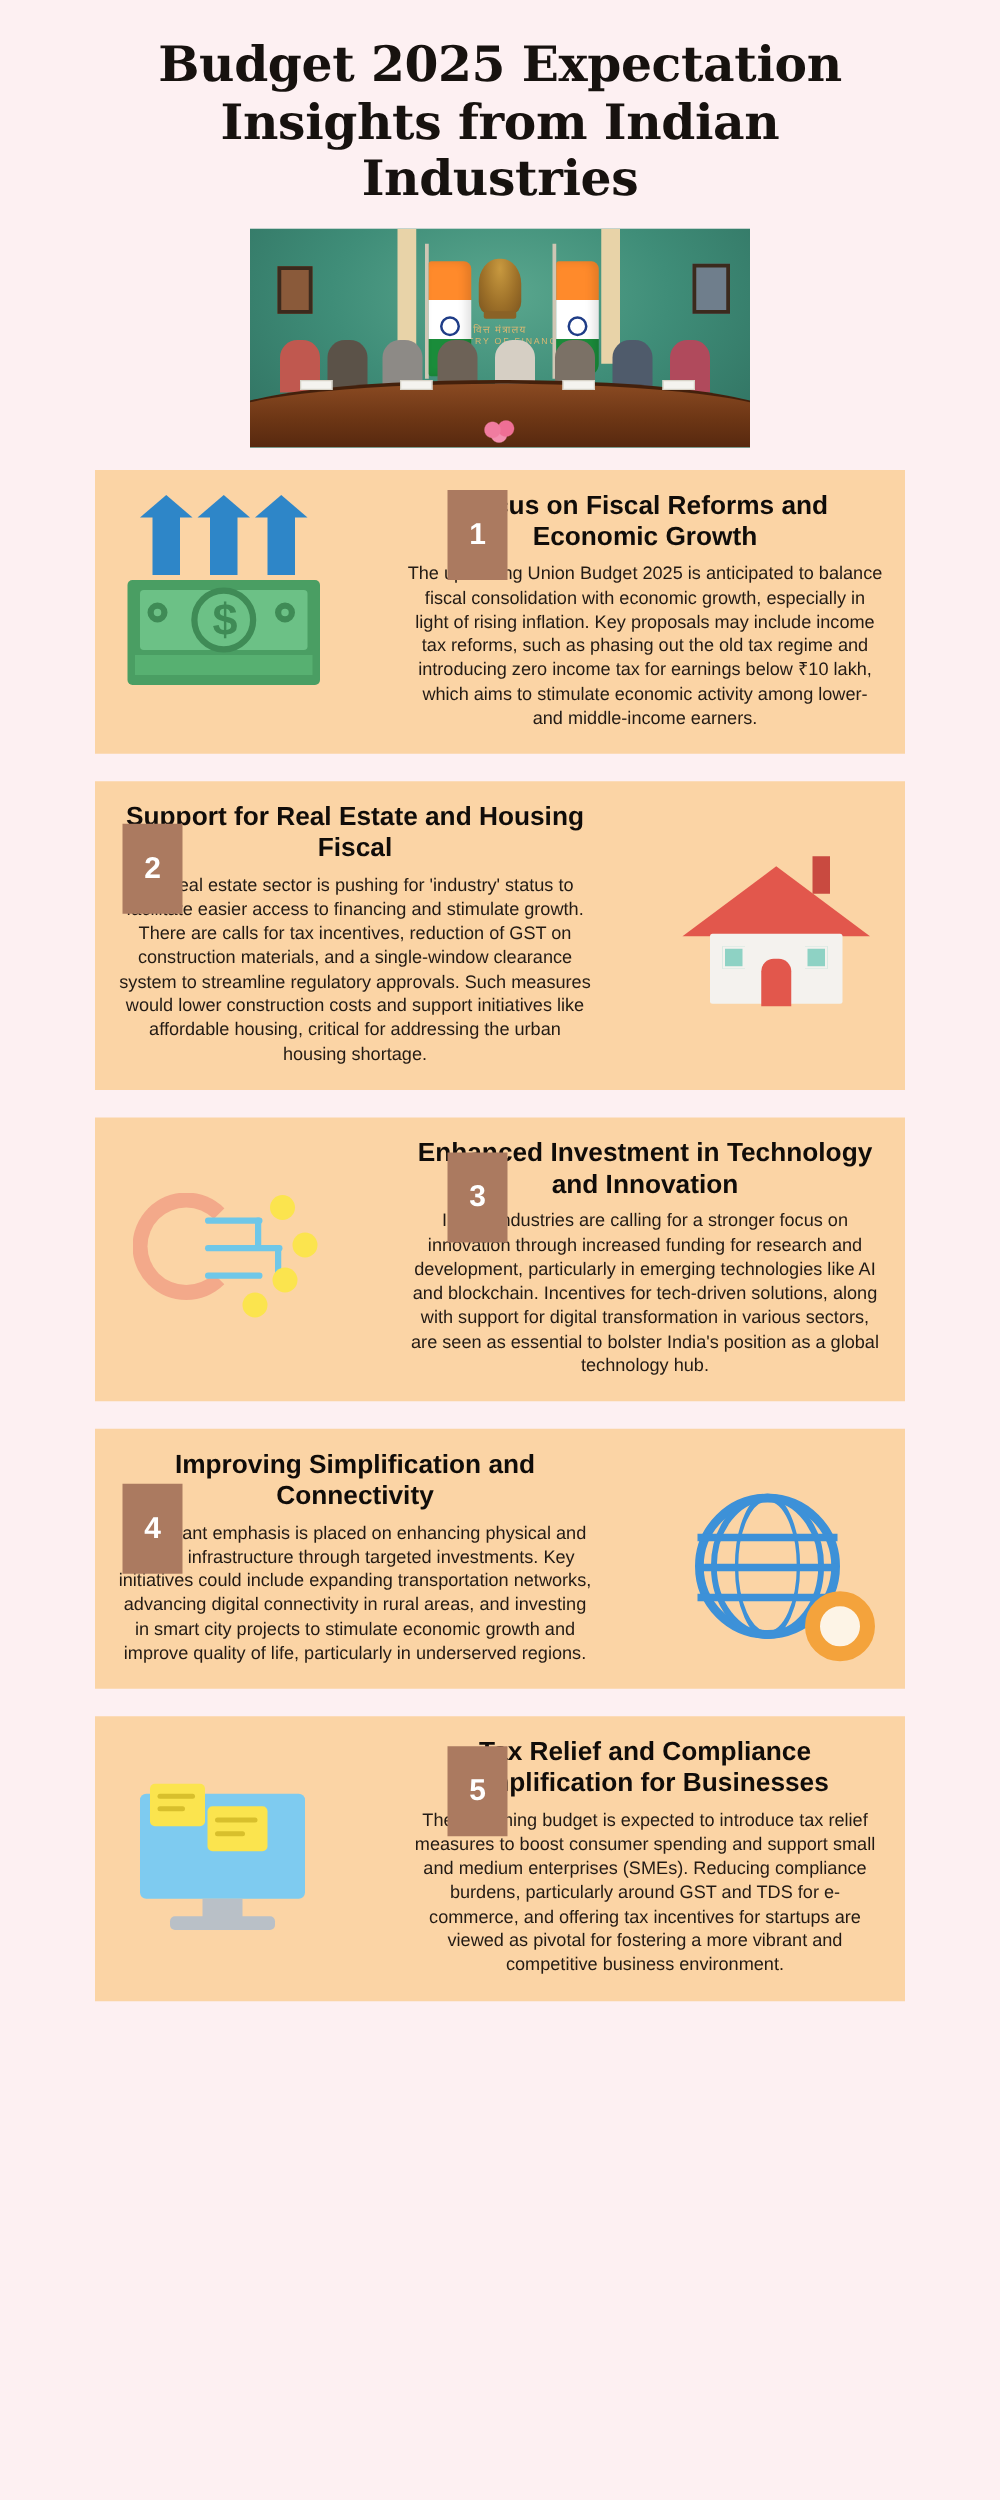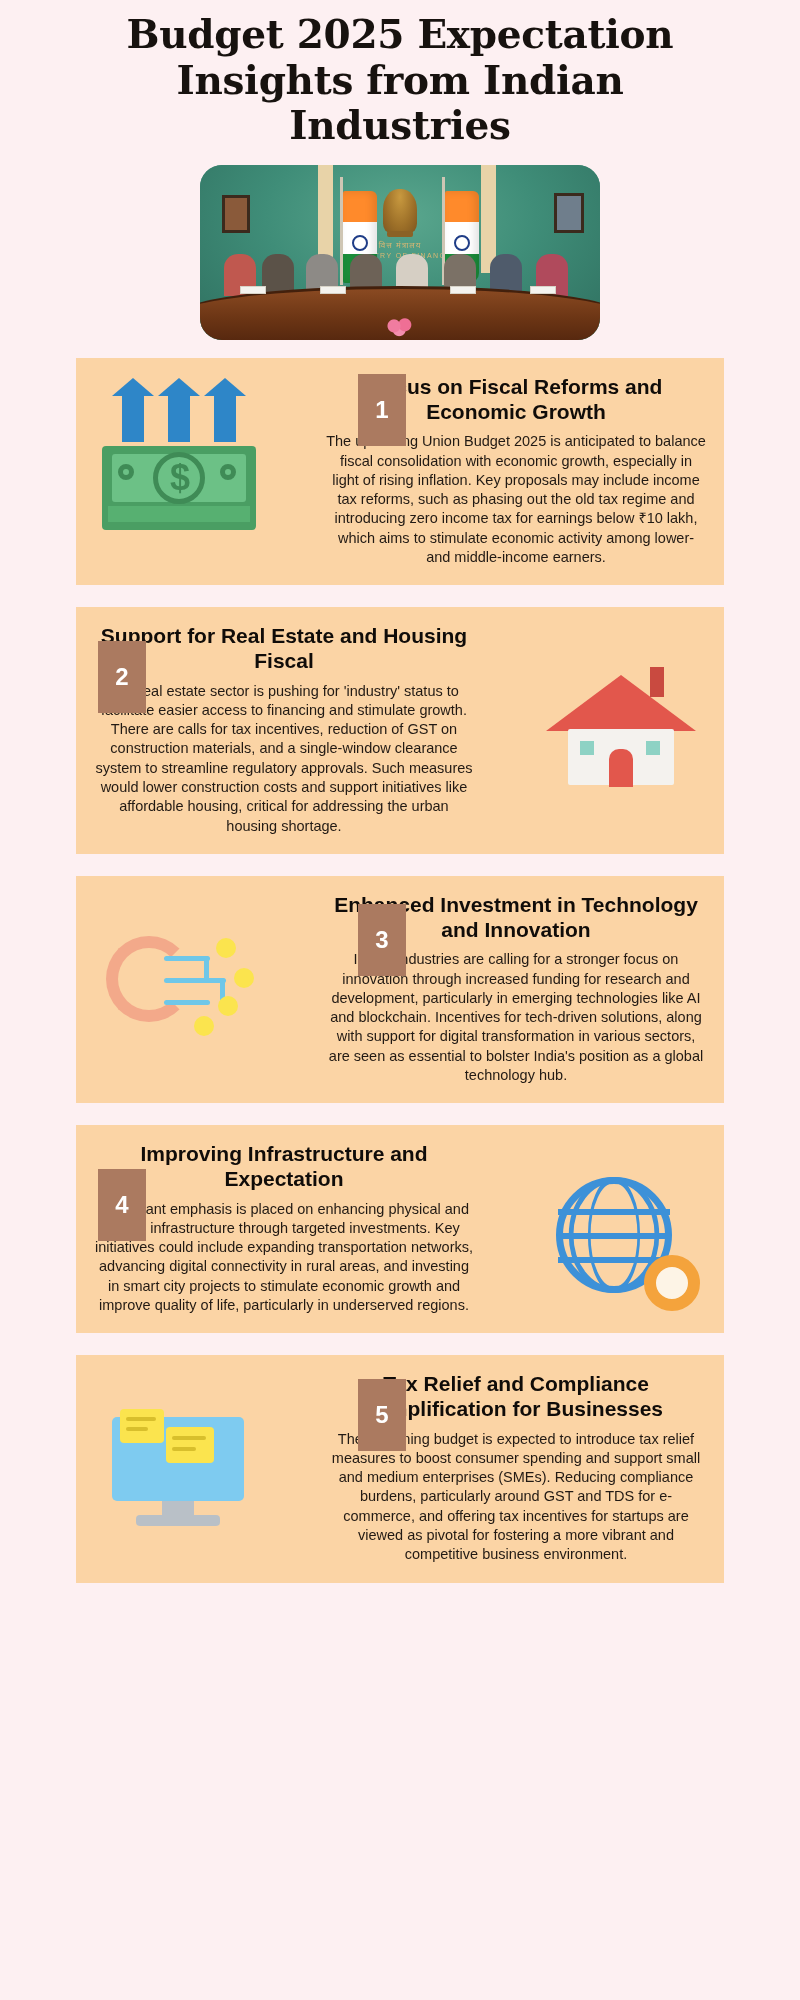--- a/index.html
+++ b/index.html
@@ -12,41 +12,40 @@
   .page {
     position: relative;
     width: 800px;
     height: 2000px;
     background: #fdf0f2;
     overflow: hidden;
   }
 
   
   .title-wrap {
-    padding: 12px 70px 0 70px;
+    padding: 30px 70px 0 70px;
     text-align: center;
   }
   .title {
     font-family: "DejaVu Serif", "Liberation Serif", serif;
     font-weight: 700;
     font-size: 39px;
     line-height: 1.17;
     color: #17120f;
     letter-spacing: -0.3px;
   }
 
   
   .hero {
     margin: 16px auto 0 auto;
     width: 400px;
     height: 175px;
     position: relative;
     overflow: hidden;
     background: #3f8d78;
-    border-radius: 22px;
   }
   .hero .wall {
     position: absolute; inset: 0;
     background:
       radial-gradient(ellipse at 50% 30%, #5aa78e 0%, #3f8d78 48%, #2f6f5f 100%);
   }
   .hero .pillar {
     position: absolute; top: 0; bottom: 38%;
     width: 15px; background: #e8d3a8;
   }
@@ -407,21 +406,21 @@
         <div class="mer m1"></div>
         <div class="mer m2"></div>
         <div class="lat" style="top:38px;"></div>
         <div class="lat" style="top:62px;"></div>
         <div class="lat" style="top:86px;"></div>
         <div class="ring2"></div>
       </div>
       <div class="badge" style="left:22px; top:44px;">4</div>
       <div class="card-inner">
         <div class="text-col">
-          <div class="card-heading">Improving Infrastructure and Expectation</div>
+          <div class="card-heading">Improving Simplification and Connectivity</div>
           <div class="card-body">Significant emphasis is placed on enhancing physical and digital infrastructure through targeted investments. Key initiatives could include expanding transportation networks, advancing digital connectivity in rural areas, and investing in smart city projects to stimulate economic growth and improve quality of life, particularly in underserved regions.</div>
         </div>
       </div>
     </div>
 
     <div class="card right-text">
       <div class="icon-box comp" style="left:26px; top:50px;">
         <div class="screen"></div>
         <div class="bubble" style="left:18px; top:4px; width:44px; height:34px;">
           <div class="ln" style="top:8px; width:30px;"></div>

